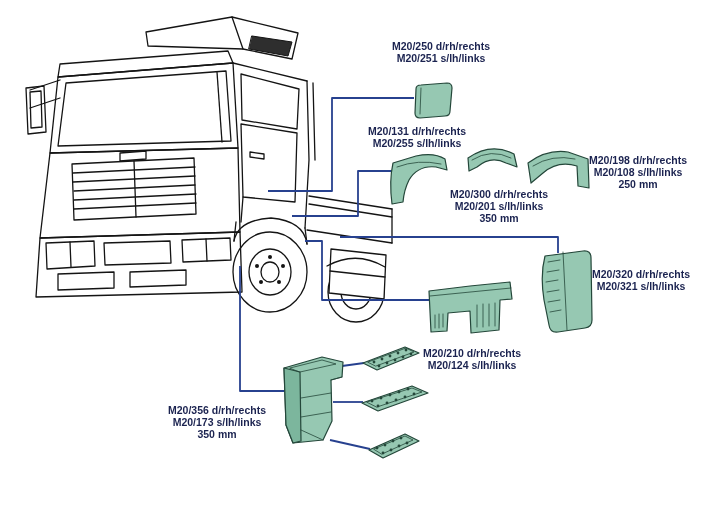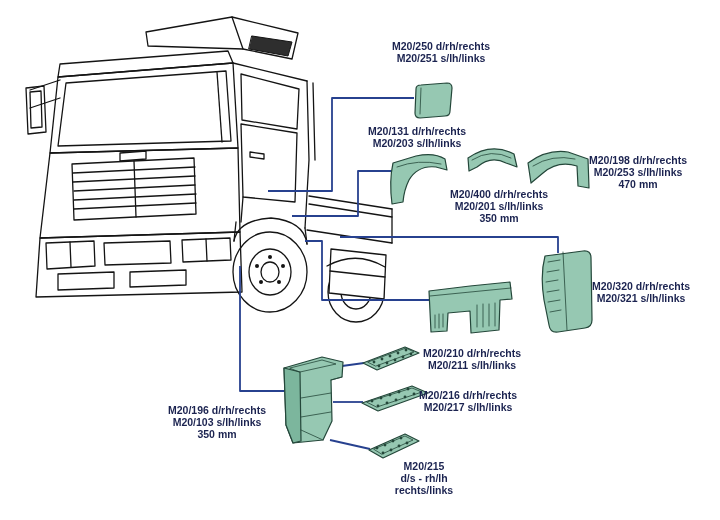--- a/index.html
+++ b/index.html
@@ -236,56 +236,47 @@
     </g>
   </svg>
 
   <div class="lbl" style="left:441px;top:40px">
     <div>M20/250 d/rh/rechts</div>
     <div>M20/251 s/lh/links</div>
   </div>
 
   <div class="lbl" style="left:417px;top:125px">
     <div>M20/131 d/rh/rechts</div>
-    <div>M20/203 s/lh/links</div>
+    <div>M20/255 s/lh/links</div>
   </div>
 
   <div class="lbl" style="left:638px;top:154px">
     <div>M20/198 d/rh/rechts</div>
-    <div>M20/253 s/lh/links</div>
-    <div>470 mm</div>
+    <div>M20/108 s/lh/links</div>
+    <div>250 mm</div>
   </div>
 
   <div class="lbl" style="left:499px;top:188px">
-    <div>M20/400 d/rh/rechts</div>
+    <div>M20/300 d/rh/rechts</div>
     <div>M20/201 s/lh/links</div>
     <div>350 mm</div>
   </div>
 
 
-  <div class="lbl" style="left:641px;top:280px">
+  <div class="lbl" style="left:641px;top:268px">
     <div>M20/320 d/rh/rechts</div>
     <div>M20/321 s/lh/links</div>
   </div>
 
   <div class="lbl" style="left:472px;top:347px">
     <div>M20/210 d/rh/rechts</div>
-    <div>M20/211 s/lh/links</div>
-  </div>
-
-  <div class="lbl" style="left:468px;top:389px">
-    <div>M20/216 d/rh/rechts</div>
-    <div>M20/217 s/lh/links</div>
-  </div>
+    <div>M20/124 s/lh/links</div>
+  </div>
+
 
   <div class="lbl" style="left:217px;top:404px">
-    <div>M20/196 d/rh/rechts</div>
-    <div>M20/103 s/lh/links</div>
+    <div>M20/356 d/rh/rechts</div>
+    <div>M20/173 s/lh/links</div>
     <div>350 mm</div>
   </div>
 
-  <div class="lbl" style="left:424px;top:460px">
-    <div>M20/215</div>
-    <div>d/s - rh/lh</div>
-    <div>rechts/links</div>
-  </div>
 
 </div>
 
 </body></html>

